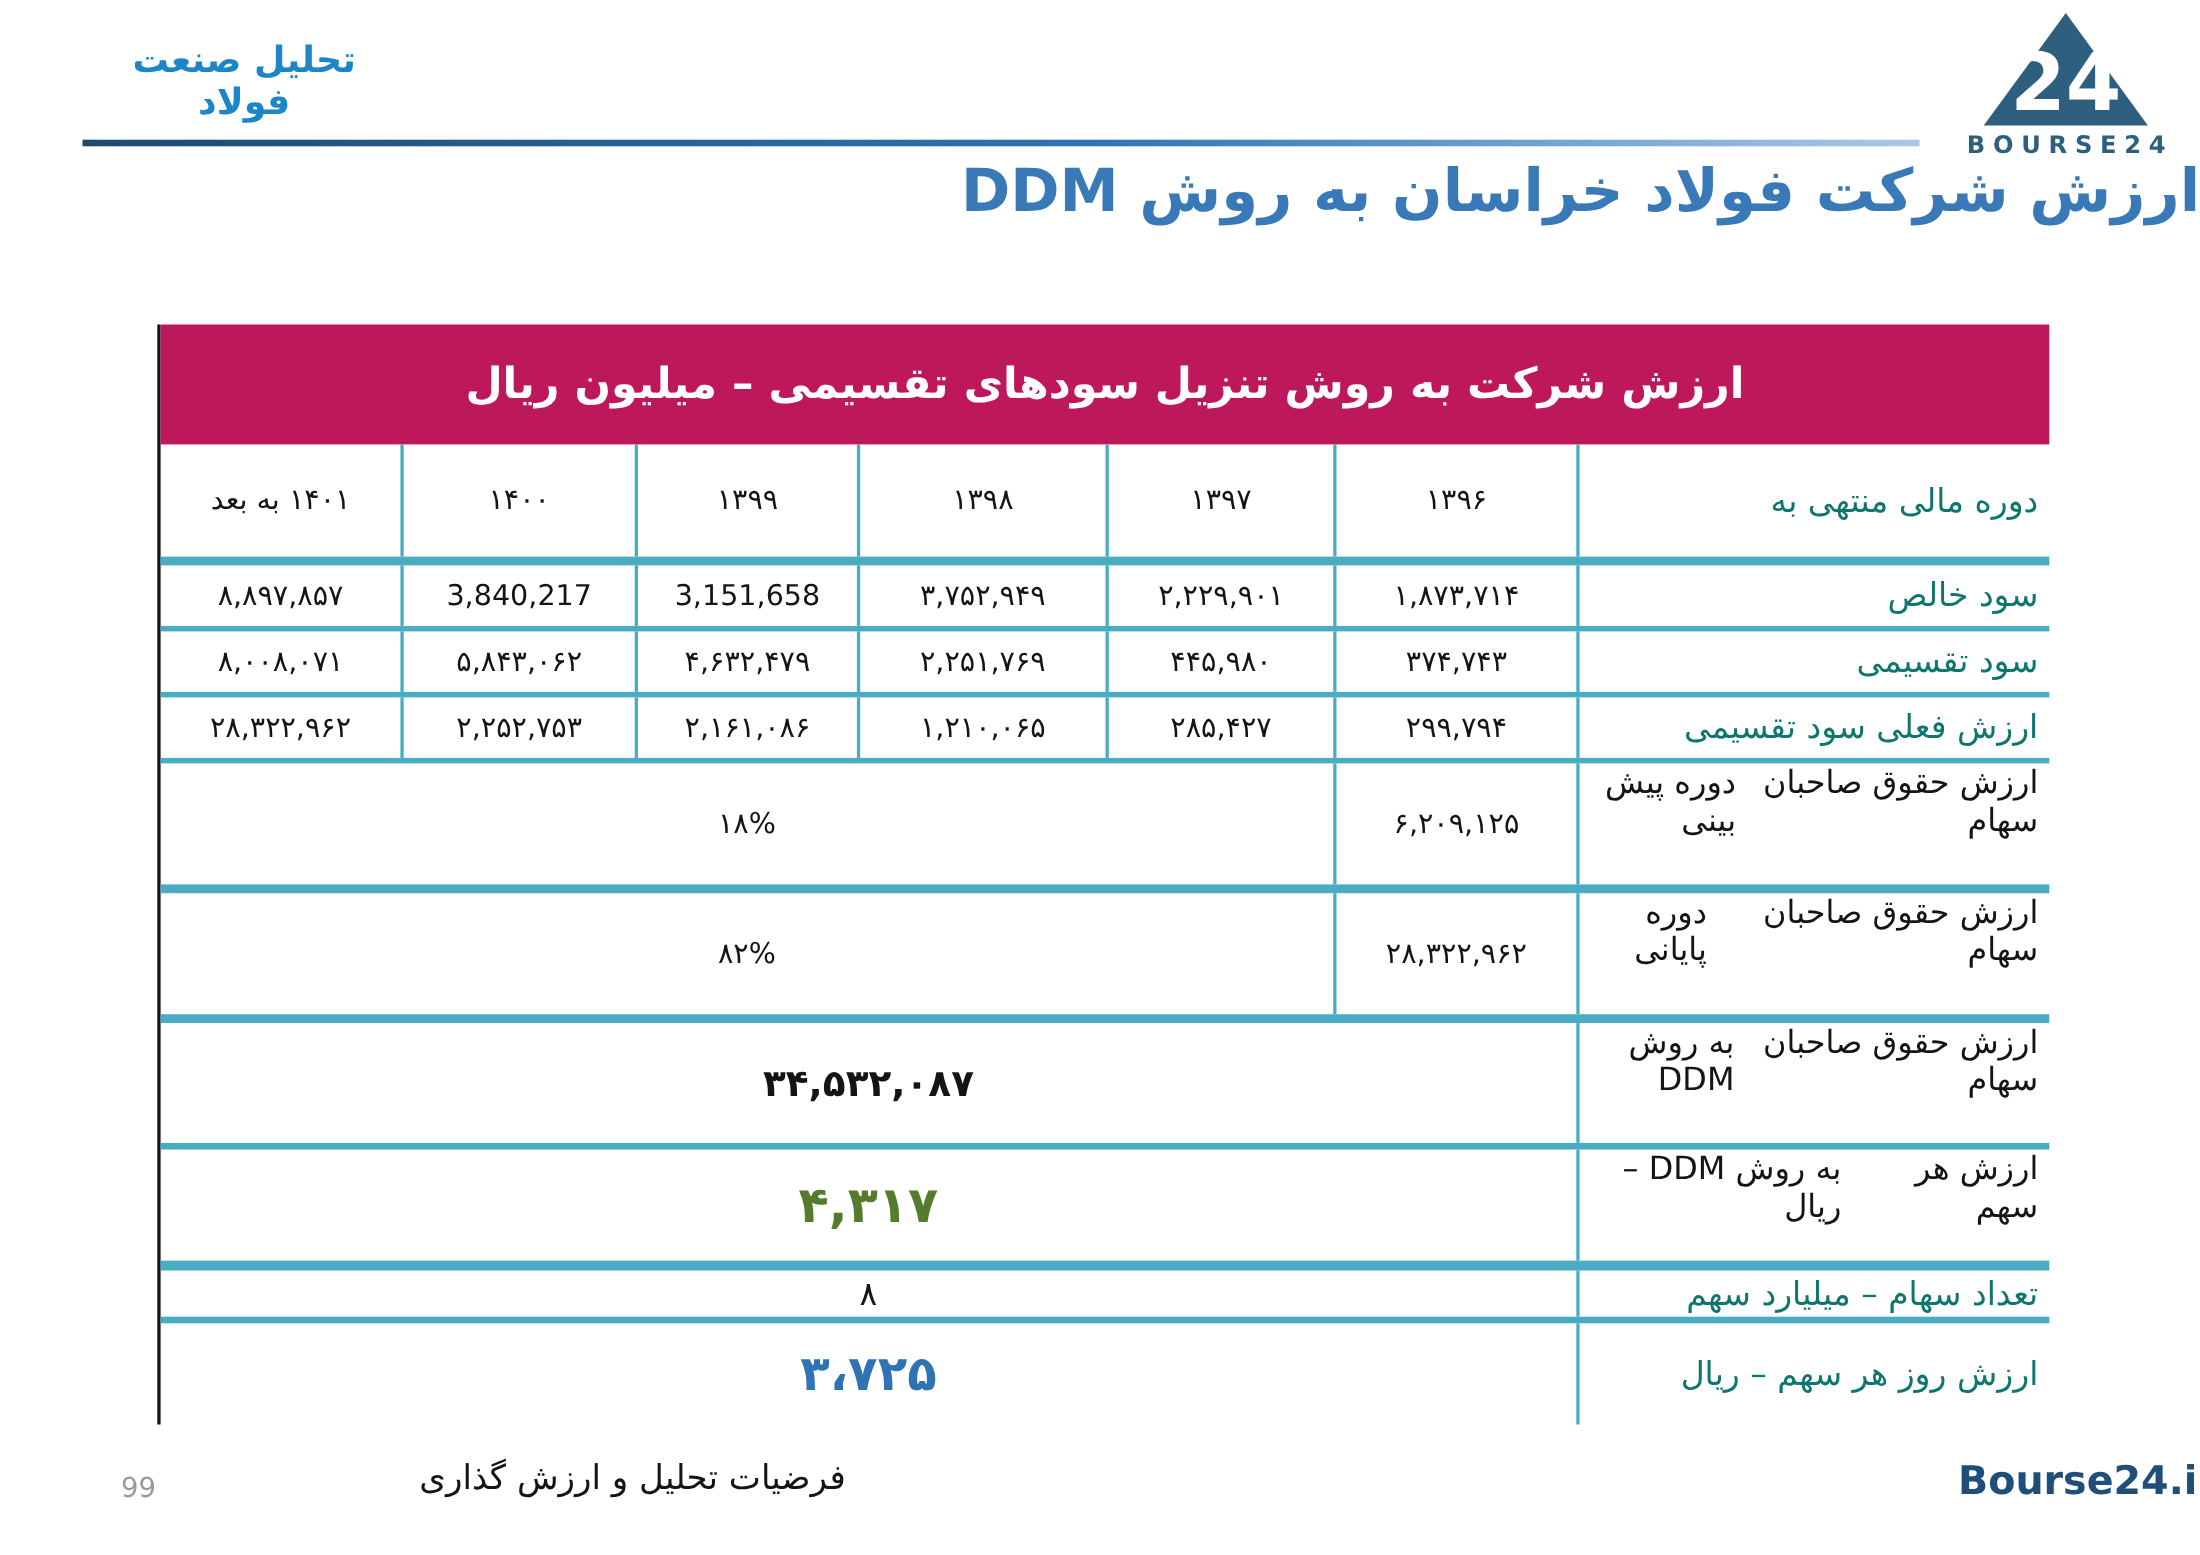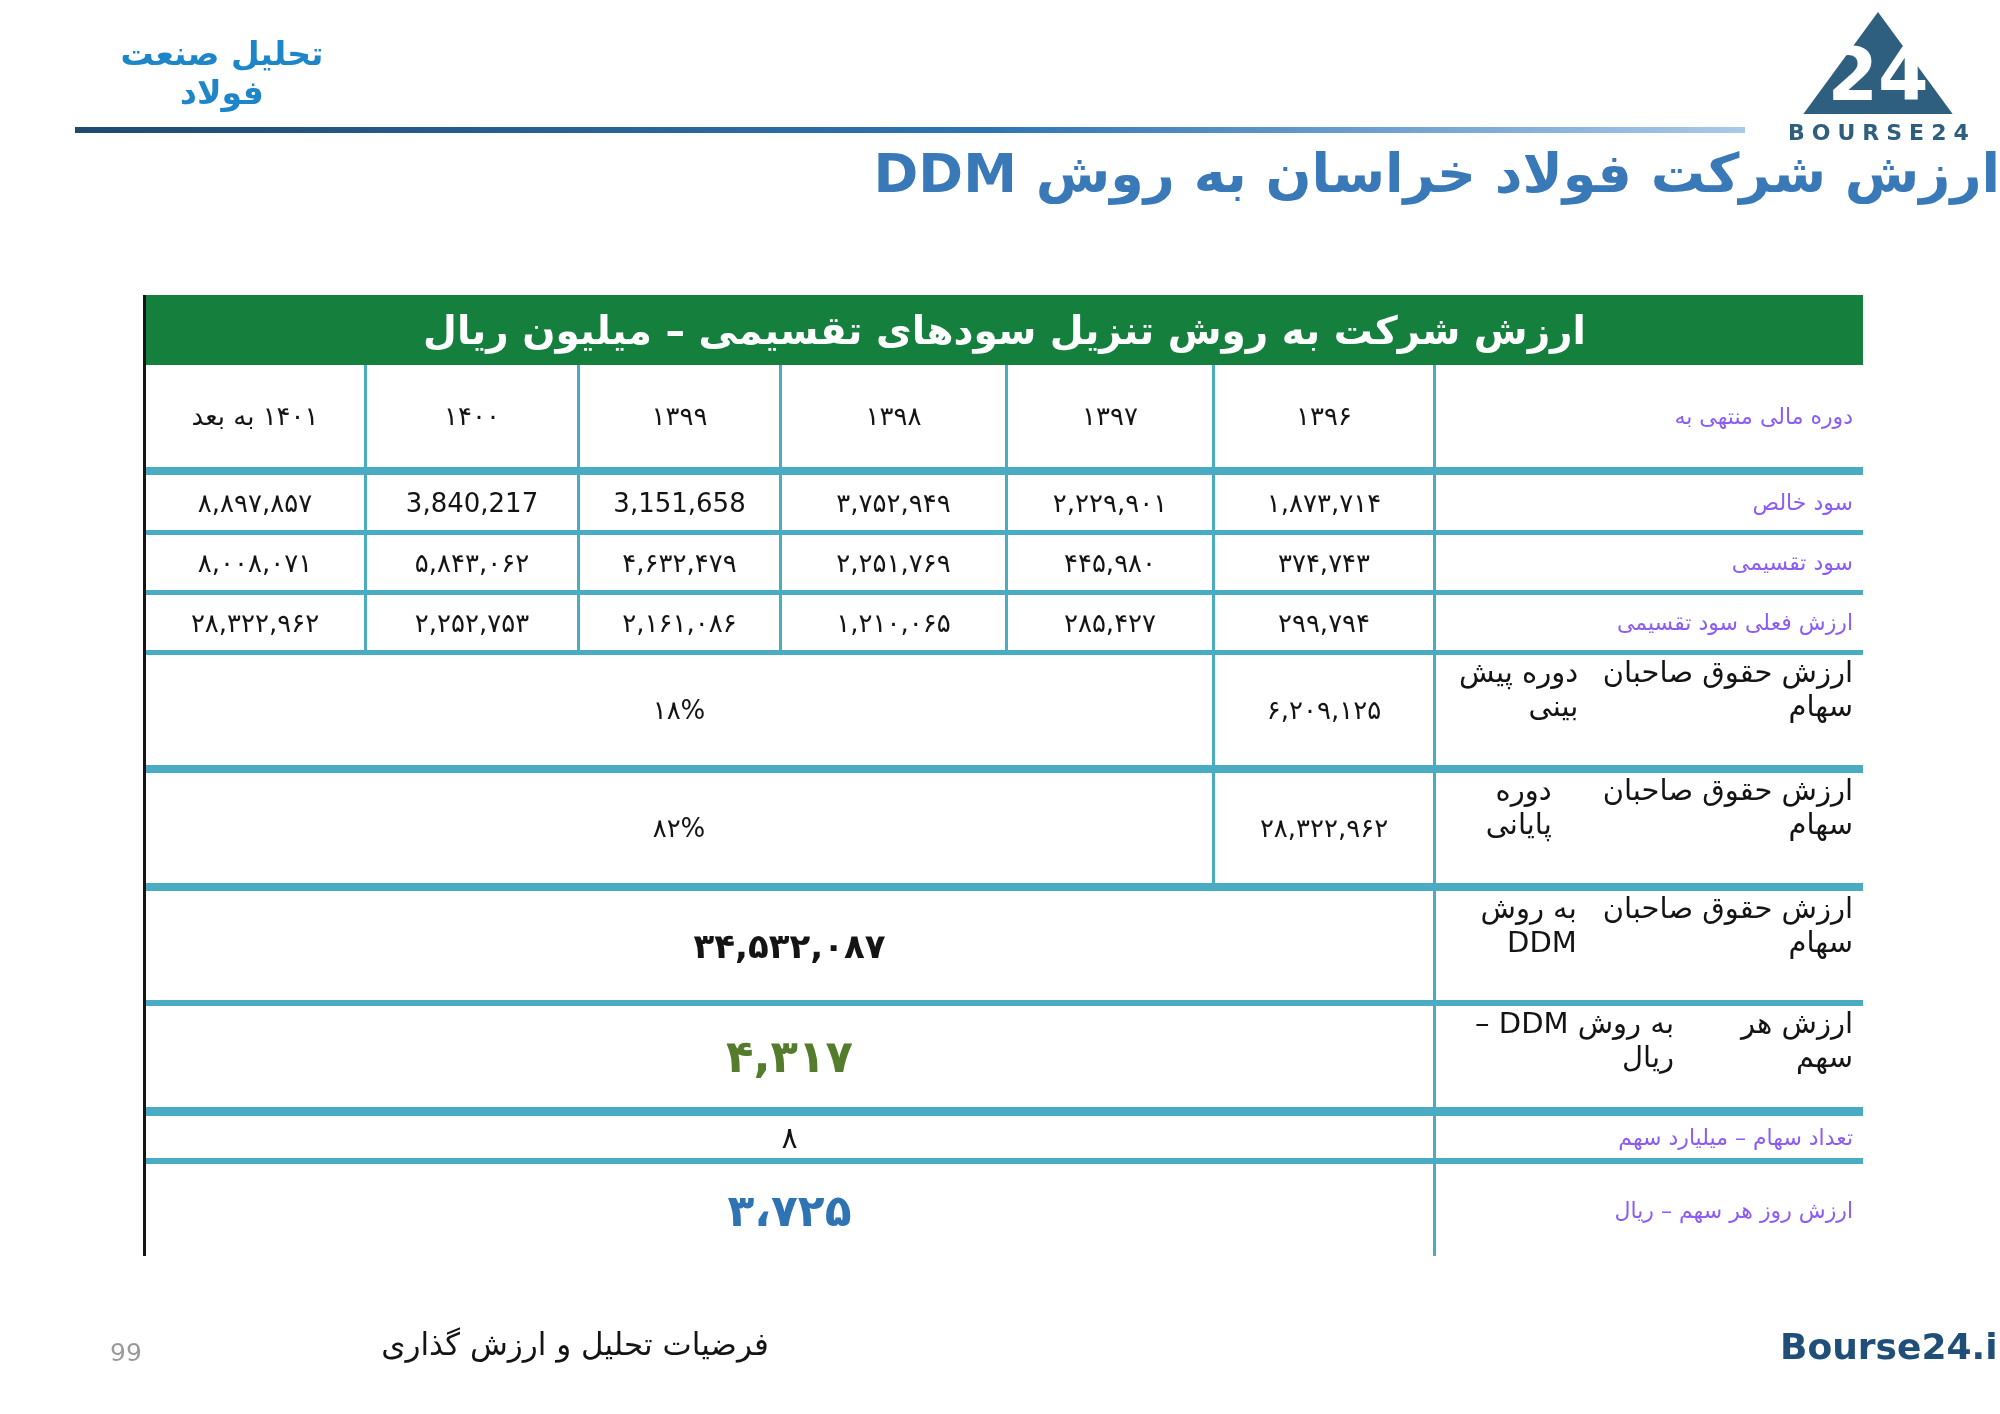--- a/index.html
+++ b/index.html
@@ -28,41 +28,41 @@
     position:absolute;left:0;right:0;top:132px;text-align:right;
     font-size:54px;font-weight:bold;color:#3a79b8;line-height:84px;margin:0;
   }
 
   
   .table-wrap{
     position:absolute;left:143px;top:295px;width:1720px;
     box-sizing:border-box;border-left:3px solid #141414;
   }
   .banner{
-    height:70px;background:#15803d;color:#ffffff;
+    height:109px;background:#be185d;color:#ffffff;
     font-size:39px;font-weight:bold;
     display:flex;align-items:center;justify-content:center;
   }
   .trow{
     display:grid;box-sizing:border-box;
     grid-template-columns:430px 221px 207px 226px 202px 213px 218px;
   }
   .r-years   {height:110px;border-bottom:8px solid #4aacc3;}
   .r-data    {height:60px; border-bottom:5px solid #4aacc3;}
   .r-f       {height:118px;border-bottom:8px solid #4aacc3;}
   .r-ddm     {height:115px;border-bottom:6px solid #4aacc3;}
   .r-pershare{height:110px;border-bottom:9px solid #4aacc3;}
   .r-shares  {height:48px; border-bottom:6px solid #4aacc3;}
   .r-price   {height:92px;}
 
   .c{display:flex;align-items:center;justify-content:center;box-sizing:border-box;min-width:0;}
   .vline{border-left:3px solid #4aacc3;}
   .num{font-size:26px;color:#141414;}
   .lbl{
-    font-size:22px;color:#8b5cf6;justify-content:flex-start;
+    font-size:30px;color:#0f766e;justify-content:flex-start;
     padding-right:10px;text-align:right;
   }
   .lbl2{
     align-items:flex-start;justify-content:center;
     gap:16px;font-size:29px;color:#141414;padding-right:10px;text-align:right;
   }
   .span5{grid-column:span 5;}
   .span6{grid-column:span 6;}
   .big{font-size:34px;font-weight:bold;color:#141414;}
   .green{color:#547c2c;font-size:45px;font-weight:bold;}

